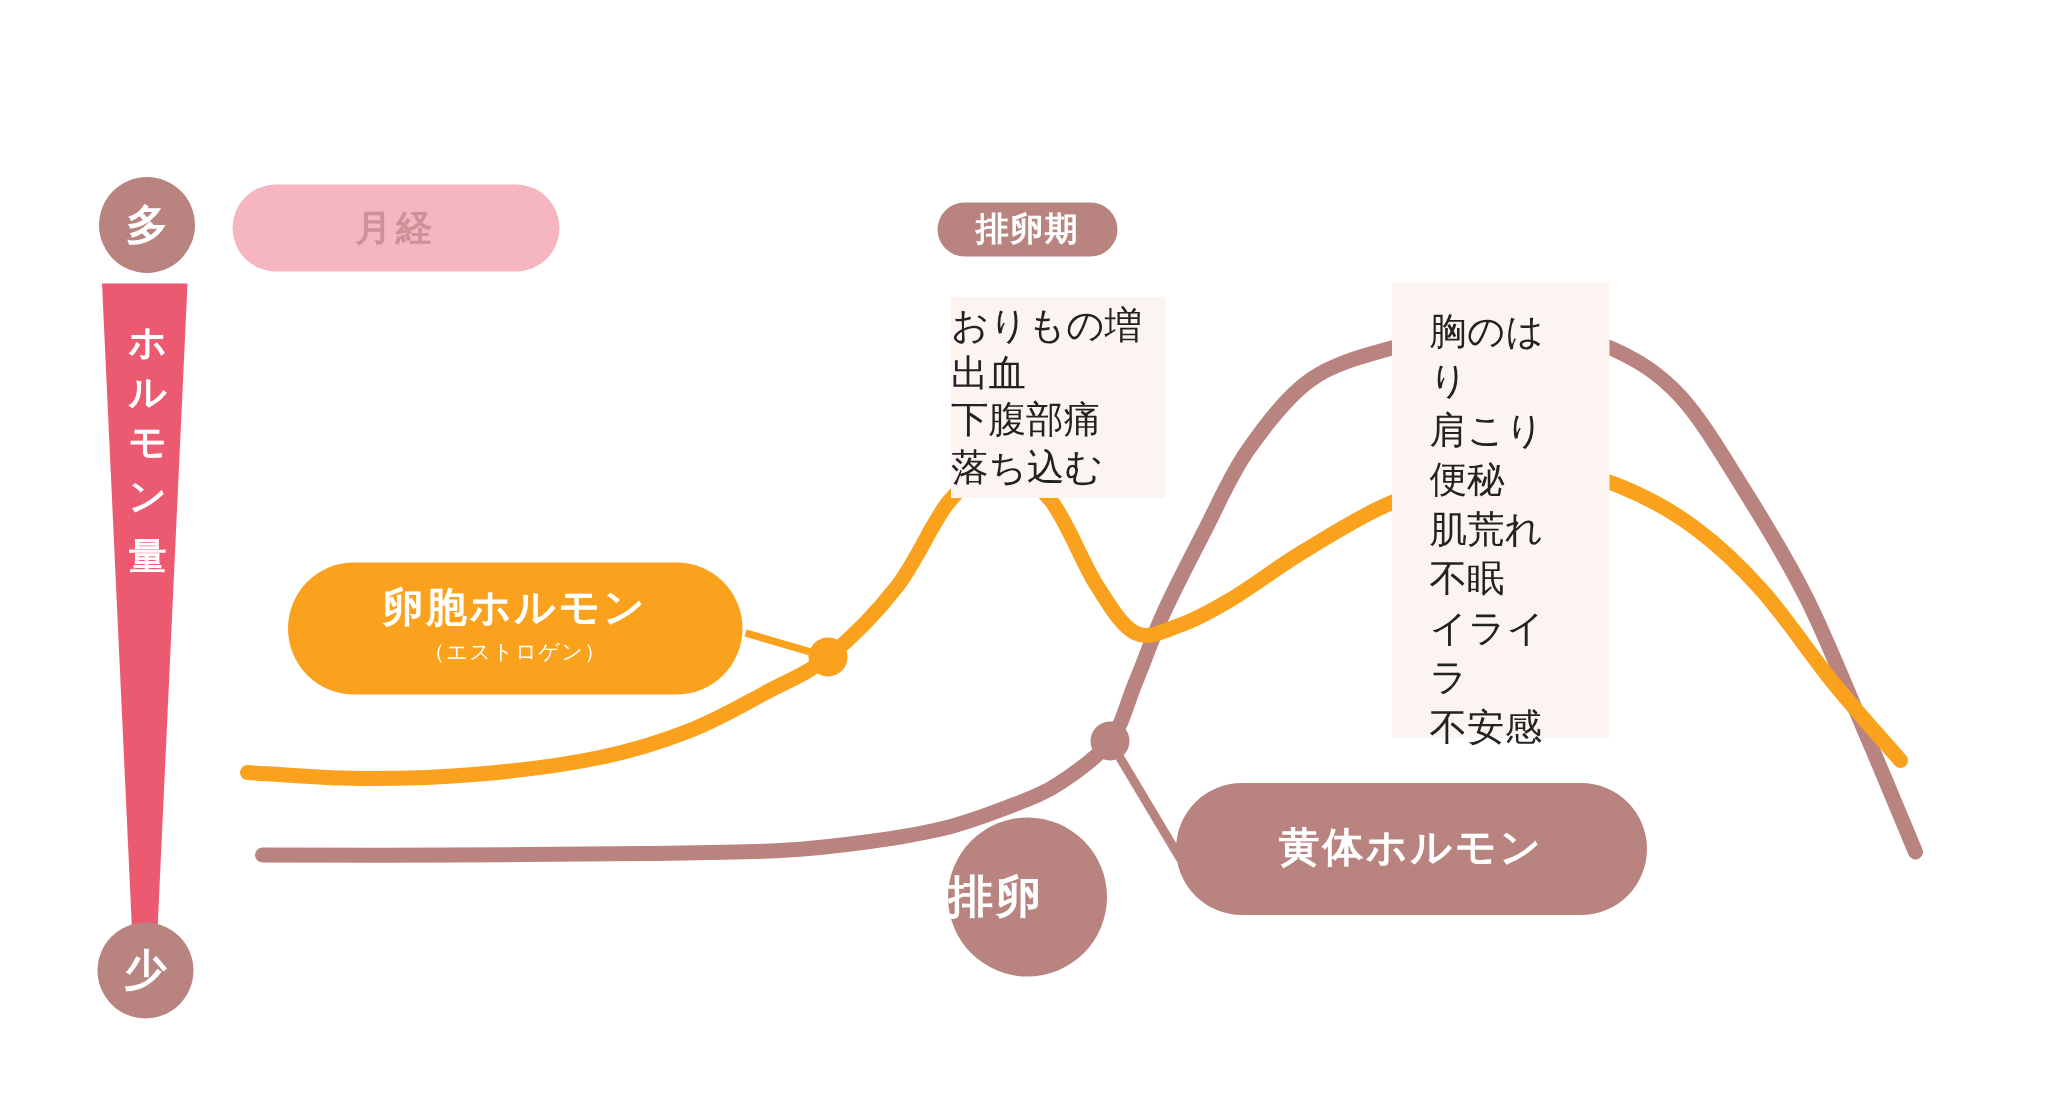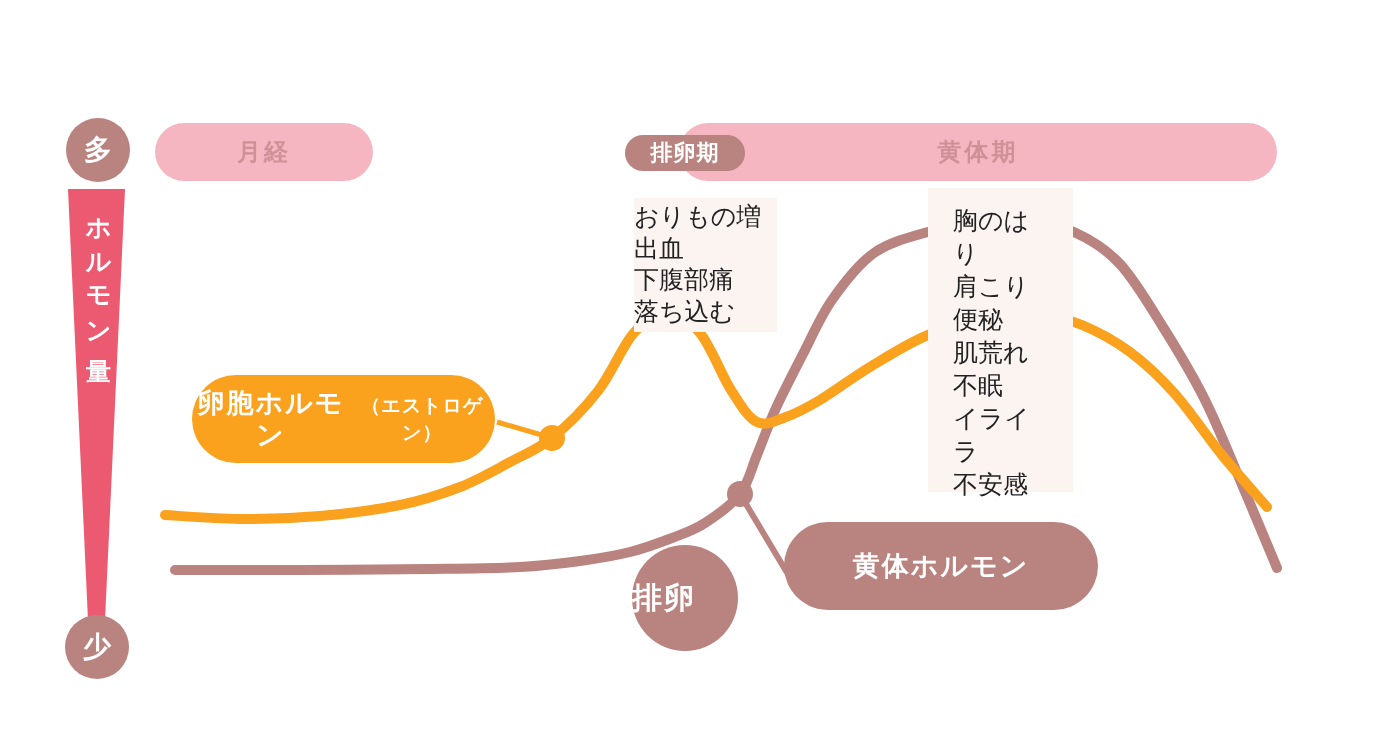--- a/index.html
+++ b/index.html
@@ -37,25 +37,25 @@
   }
   
   .symptom-box{
     background:var(--box-bg);color:var(--box-text);z-index:4;
     white-space:pre-line;font-size:25px;
   }
   .box-ovulation{left:634px;top:198px;width:143px;height:134px;padding:3px 0;line-height:31.5px;}
   .box-luteal{left:928px;top:188px;width:145px;height:304px;padding:16px 25px 0;line-height:33px;}
   
   .hormone-pill{
-    height:88px;border-radius:44px;z-index:4;display:flex;flex-direction:row;
+    height:88px;border-radius:44px;z-index:4;display:flex;flex-direction:column;
     align-items:center;justify-content:center;color:#fff;text-align:center;
   }
   .hormone-pill .l1{font-size:27px;font-weight:bold;letter-spacing:2px;line-height:32px;}
-  .hormone-pill .l2{font-size:19px;font-weight:bold;letter-spacing:1px;line-height:27px;}
+  .hormone-pill .l2{font-size:14px;font-weight:normal;letter-spacing:1px;line-height:27px;}
   .estrogen-pill{left:192px;top:375px;width:303px;background:var(--orange);}
   .progesterone-pill{left:784px;top:522px;width:314px;background:var(--mauve);}
   .ovulation-circle{
     left:632px;top:545px;width:106px;height:106px;border-radius:50%;
     background:var(--mauve);z-index:5;display:flex;align-items:center;justify-content:flex-start;
     color:#fff;font-weight:bold;font-size:30px;letter-spacing:2px;
   }
 </style>
 </head>
 <body>
@@ -71,23 +71,20 @@
 
     <path fill="none" stroke-width="10" stroke-linecap="round" d="M 175 570 C 195.8 570.0, 257.5 570.2, 300 570 C 342.5 569.8, 393.3 569.5, 430 569 C 466.7 568.5, 495.0 568.3, 520 567 C 545.0 565.7, 561.7 563.5, 580 561 C 598.3 558.5, 614.7 555.8, 630 552 C 645.3 548.2, 659.5 542.8, 672 538 C 684.5 533.2, 693.7 530.3, 705 523 C 716.3 515.7, 731.3 505.3, 740 494 C 748.7 482.7, 751.0 469.3, 757 455 C 763.0 440.7, 768.3 424.8, 776 408 C 783.7 391.2, 793.7 372.0, 803 354 C 812.3 336.0, 820.2 316.8, 832 300 C 843.8 283.2, 858.0 264.3, 874 253 C 890.0 241.7, 910.7 237.0, 928 232 C 945.3 227.0, 961.3 224.7, 978 223 C 994.7 221.3, 1011.7 220.3, 1028 222 C 1044.3 223.7, 1060.7 226.0, 1076 233 C 1091.3 240.0, 1105.5 248.3, 1120 264 C 1134.5 279.7, 1148.8 304.3, 1163 327 C 1177.2 349.7, 1191.7 373.3, 1205 400 C 1218.3 426.7, 1231.0 459.0, 1243 487 C 1255.0 515.0, 1271.3 554.5, 1277 568" stroke="#B9837F"></path>
     <path fill="none" stroke-width="10" stroke-linecap="round" d="M 165 515 C 177.5 515.7, 214.2 518.8, 240 519 C 265.8 519.2, 293.3 518.3, 320 516 C 346.7 513.7, 376.7 509.8, 400 505 C 423.3 500.2, 441.7 494.2, 460 487 C 478.3 479.8, 494.7 470.2, 510 462 C 525.3 453.8, 537.3 449.8, 552 438 C 566.7 426.2, 584.5 408.3, 598 391 C 611.5 373.7, 621.7 347.2, 633 334 C 644.3 320.8, 654.8 312.2, 666 312 C 677.2 311.8, 689.2 320.0, 700 333 C 710.8 346.0, 721.5 375.2, 731 390 C 740.5 404.8, 747.8 417.5, 757 422 C 766.2 426.5, 775.5 420.7, 786 417 C 796.5 413.3, 806.0 408.3, 820 400 C 834.0 391.7, 852.0 377.8, 870 367 C 888.0 356.2, 908.3 343.0, 928 335 C 947.7 327.0, 969.3 322.3, 988 319 C 1006.7 315.7, 1024.3 314.0, 1040 315 C 1055.7 316.0, 1067.0 318.8, 1082 325 C 1097.0 331.2, 1114.5 340.5, 1130 352 C 1145.5 363.5, 1159.7 376.8, 1175 394 C 1190.3 411.2, 1206.7 436.2, 1222 455 C 1237.3 473.8, 1259.5 498.3, 1267 507" stroke="#FAA21E"></path>
 
     <circle r="13" cx="552" cy="438" fill="#FAA21E"></circle>
     <circle r="13" cx="740" cy="494" fill="#B9837F"></circle>
   </svg>
 
   <div class="abs phase-bar bar-menstruation">
     <span>月経</span>
-  </div>
-  <div class="abs phase-bar bar-luteal">
-    <span>黄体期</span>
   </div>
   <div class="abs ovulation-pill">
     <span>排卵期</span>
   </div>
 
   <div class="abs axis-circle axis-circle-top">
     <span>多</span>
   </div>
   <div class="abs axis-title">ホルモン量</div>
   <div class="abs axis-circle axis-circle-bottom">

